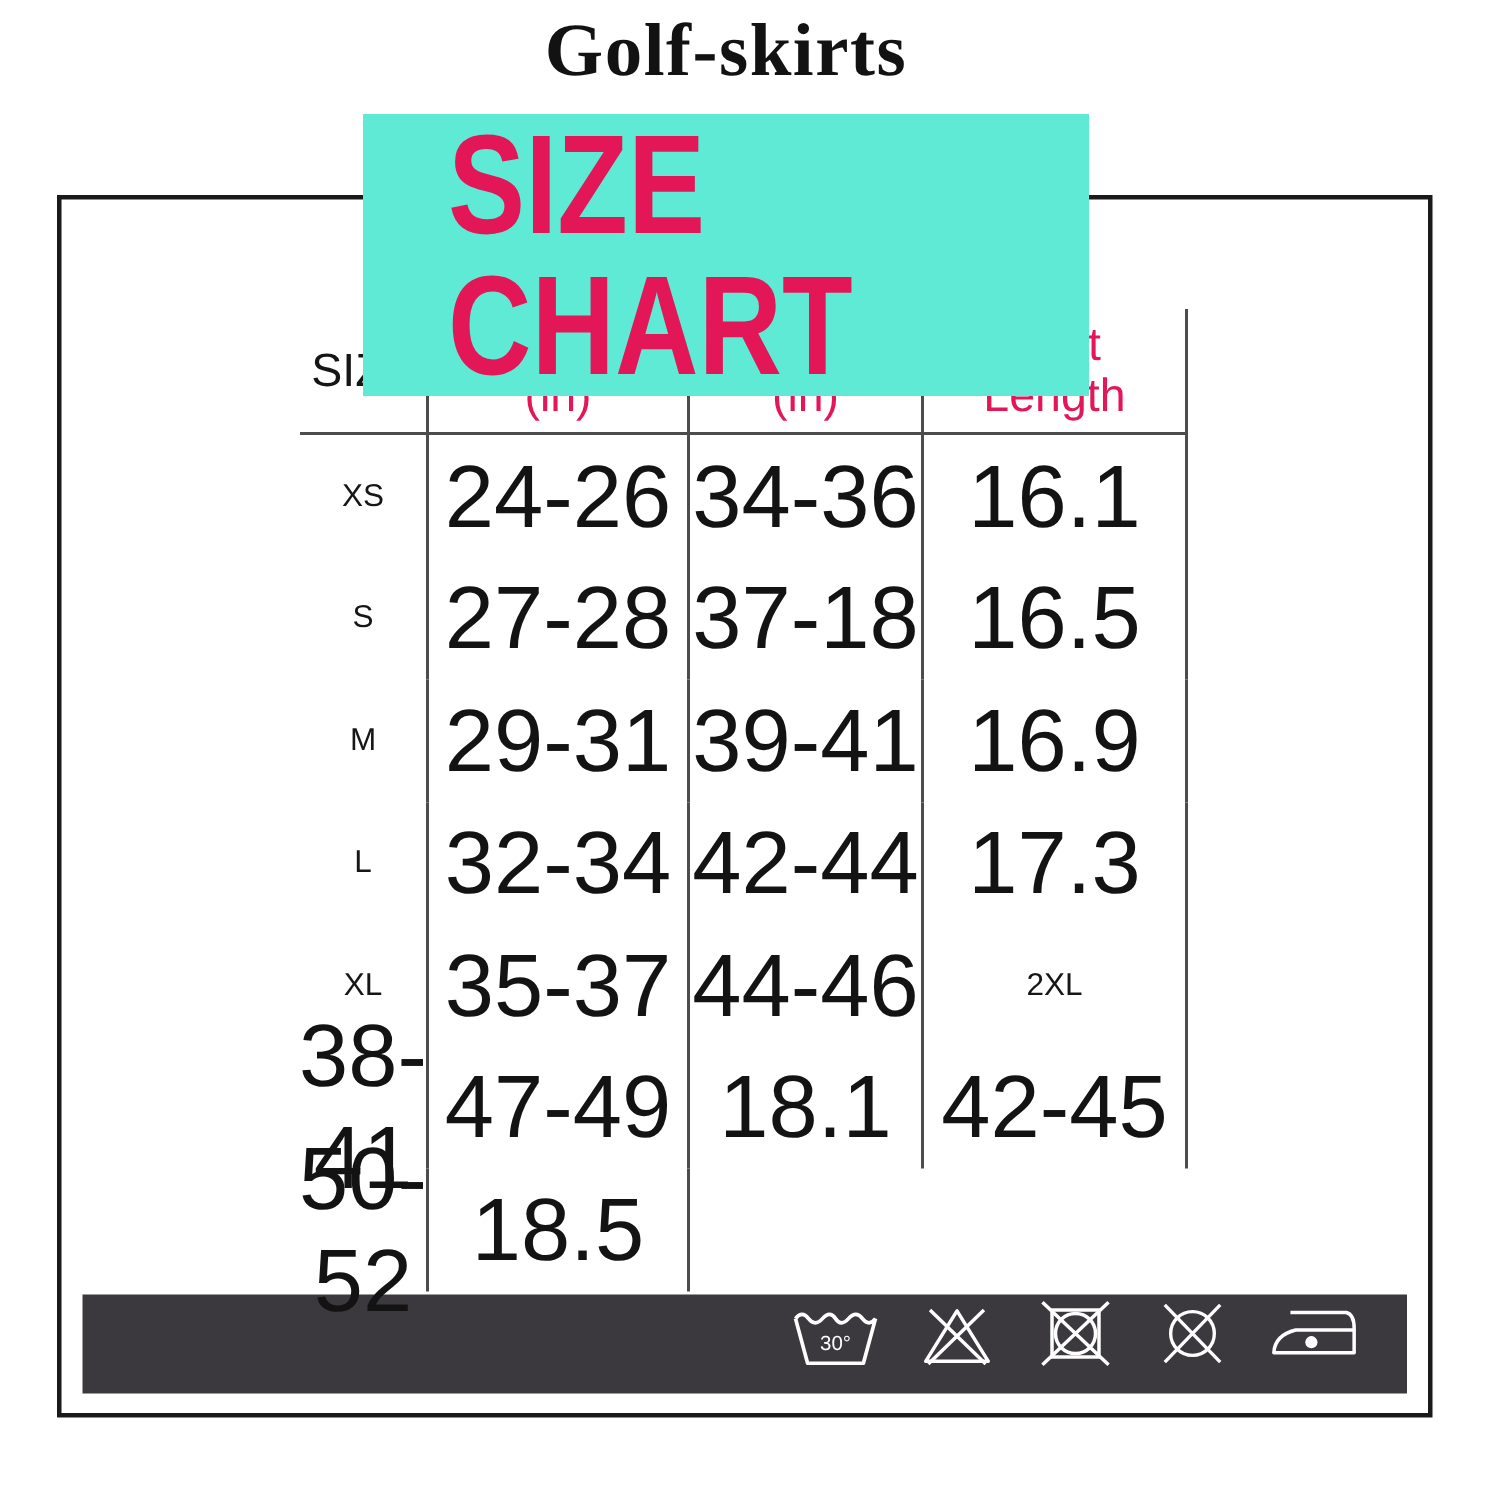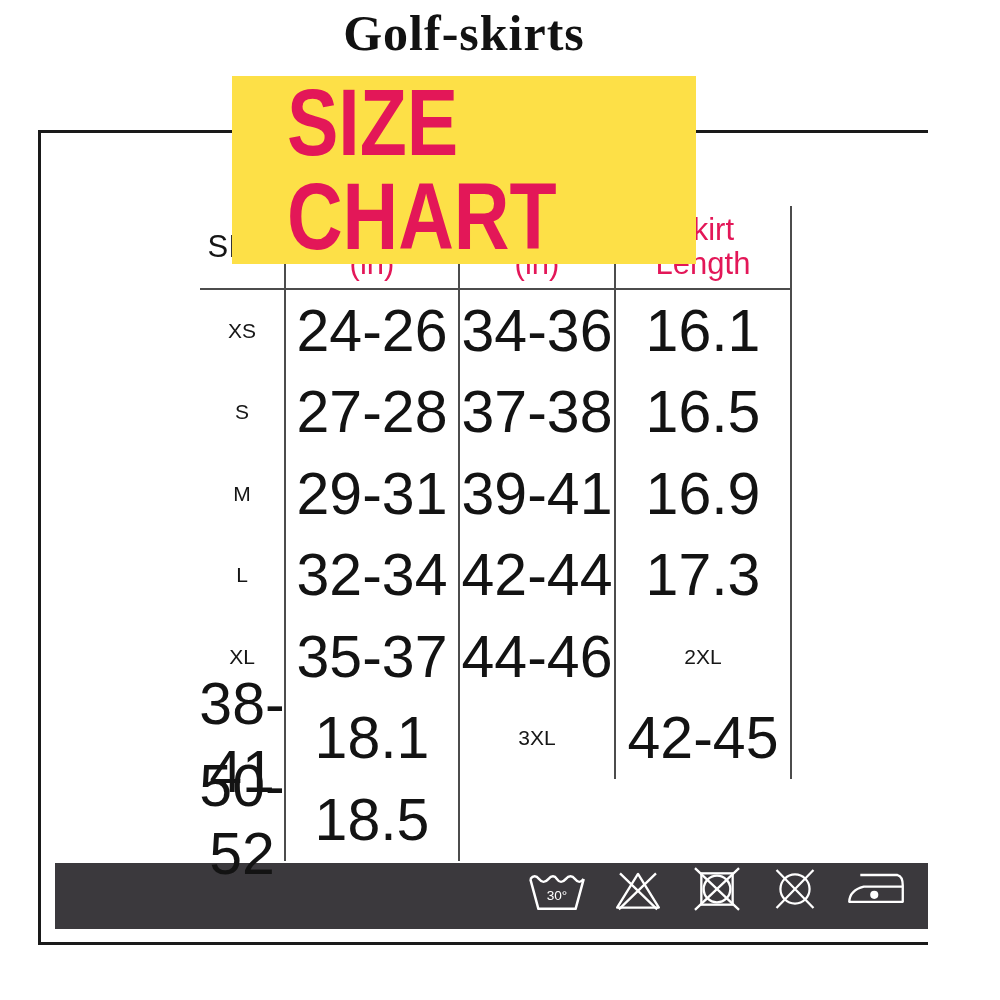--- a/index.html
+++ b/index.html
@@ -1,27 +1,27 @@
 <!DOCTYPE html>
 <html><head>
 <meta charset="utf-8">
 <style>
   html,body{margin:0;padding:0;background:#ffffff;}
   .page{position:relative;width:928px;height:1000px;background:#ffffff;overflow:hidden;
-        font-family:"Liberation Sans",sans-serif;color:#151515;}
+        font-family:"Liberation Sans",sans-serif;color:#151515;padding-left:40px;}
 
   .brand{position:absolute;top:4px;left:0;right:0;text-align:center;
          font-family:"Liberation Serif",serif;font-weight:700;font-size:50px;
          letter-spacing:1px;color:#121212;}
 
   .frame{position:absolute;left:38px;top:130px;width:911px;height:809px;
          border:3px solid #1a1a1a;}
 
   .size-chart{position:absolute;top:76px;left:50%;transform:translateX(-50%);
-              background:#fde047;padding:0 16px;z-index:2;line-height:1;}
+              background:#5eead4;padding:0 16px;z-index:2;line-height:1;}
   .size-chart .stretch{display:inline-block;transform:scaleX(0.82);transform-origin:center;
               font-weight:700;font-size:94px;letter-spacing:0px;color:#e31758;
               font-family:"Liberation Sans",sans-serif;}
 
   .size-table{position:absolute;left:200px;top:206px;z-index:1;
               display:grid;grid-template-columns:86px 174px 156px 176px;
               grid-template-rows:84px repeat(7,81.5px);}
   .cell{display:flex;flex-direction:column;align-items:center;justify-content:center;
         text-align:center;}
   .c1,.c2,.c3,.c4{border-right:2px solid #4c4c4c;}
@@ -66,42 +66,42 @@
       <div>Length</div>
     </div>
 
     <div class="cell c1 size-label">XS</div>
     <div class="cell c2 val">24-26</div>
     <div class="cell c3 val">34-36</div>
     <div class="cell c4 val">16.1</div>
 
     <div class="cell c1 size-label">S</div>
     <div class="cell c2 val">27-28</div>
-    <div class="cell c3 val">37-38</div>
+    <div class="cell c3 val">37-18</div>
     <div class="cell c4 val">16.5</div>
 
     <div class="cell c1 size-label">M</div>
     <div class="cell c2 val">29-31</div>
     <div class="cell c3 val">39-41</div>
     <div class="cell c4 val">16.9</div>
 
     <div class="cell c1 size-label">L</div>
     <div class="cell c2 val">32-34</div>
     <div class="cell c3 val">42-44</div>
     <div class="cell c4 val">17.3</div>
 
     <div class="cell c1 size-label">XL</div>
     <div class="cell c2 val">35-37</div>
     <div class="cell c3 val">44-46</div>
 
     <div class="cell c1 size-label">2XL</div>
     <div class="cell c2 val">38-41</div>
+    <div class="cell c3 val">47-49</div>
     <div class="cell c4 val">18.1</div>
 
-    <div class="cell c1 size-label">3XL</div>
     <div class="cell c2 val">42-45</div>
     <div class="cell c3 val">50-52</div>
     <div class="cell c4 val">18.5</div>
   </div>
 
   <div class="care-bar">
 
     <svg width="62" height="52" viewBox="0 0 100 80" fill="none" stroke="#ffffff" stroke-width="4">
       <path d="M7 24 L20 72 L80 72 L93 24" stroke-linejoin="round"></path>
       <path d="M7 24 Q14 15 21 24 T36 24 T50 24 T64 24 T79 24 T93 24"></path>

